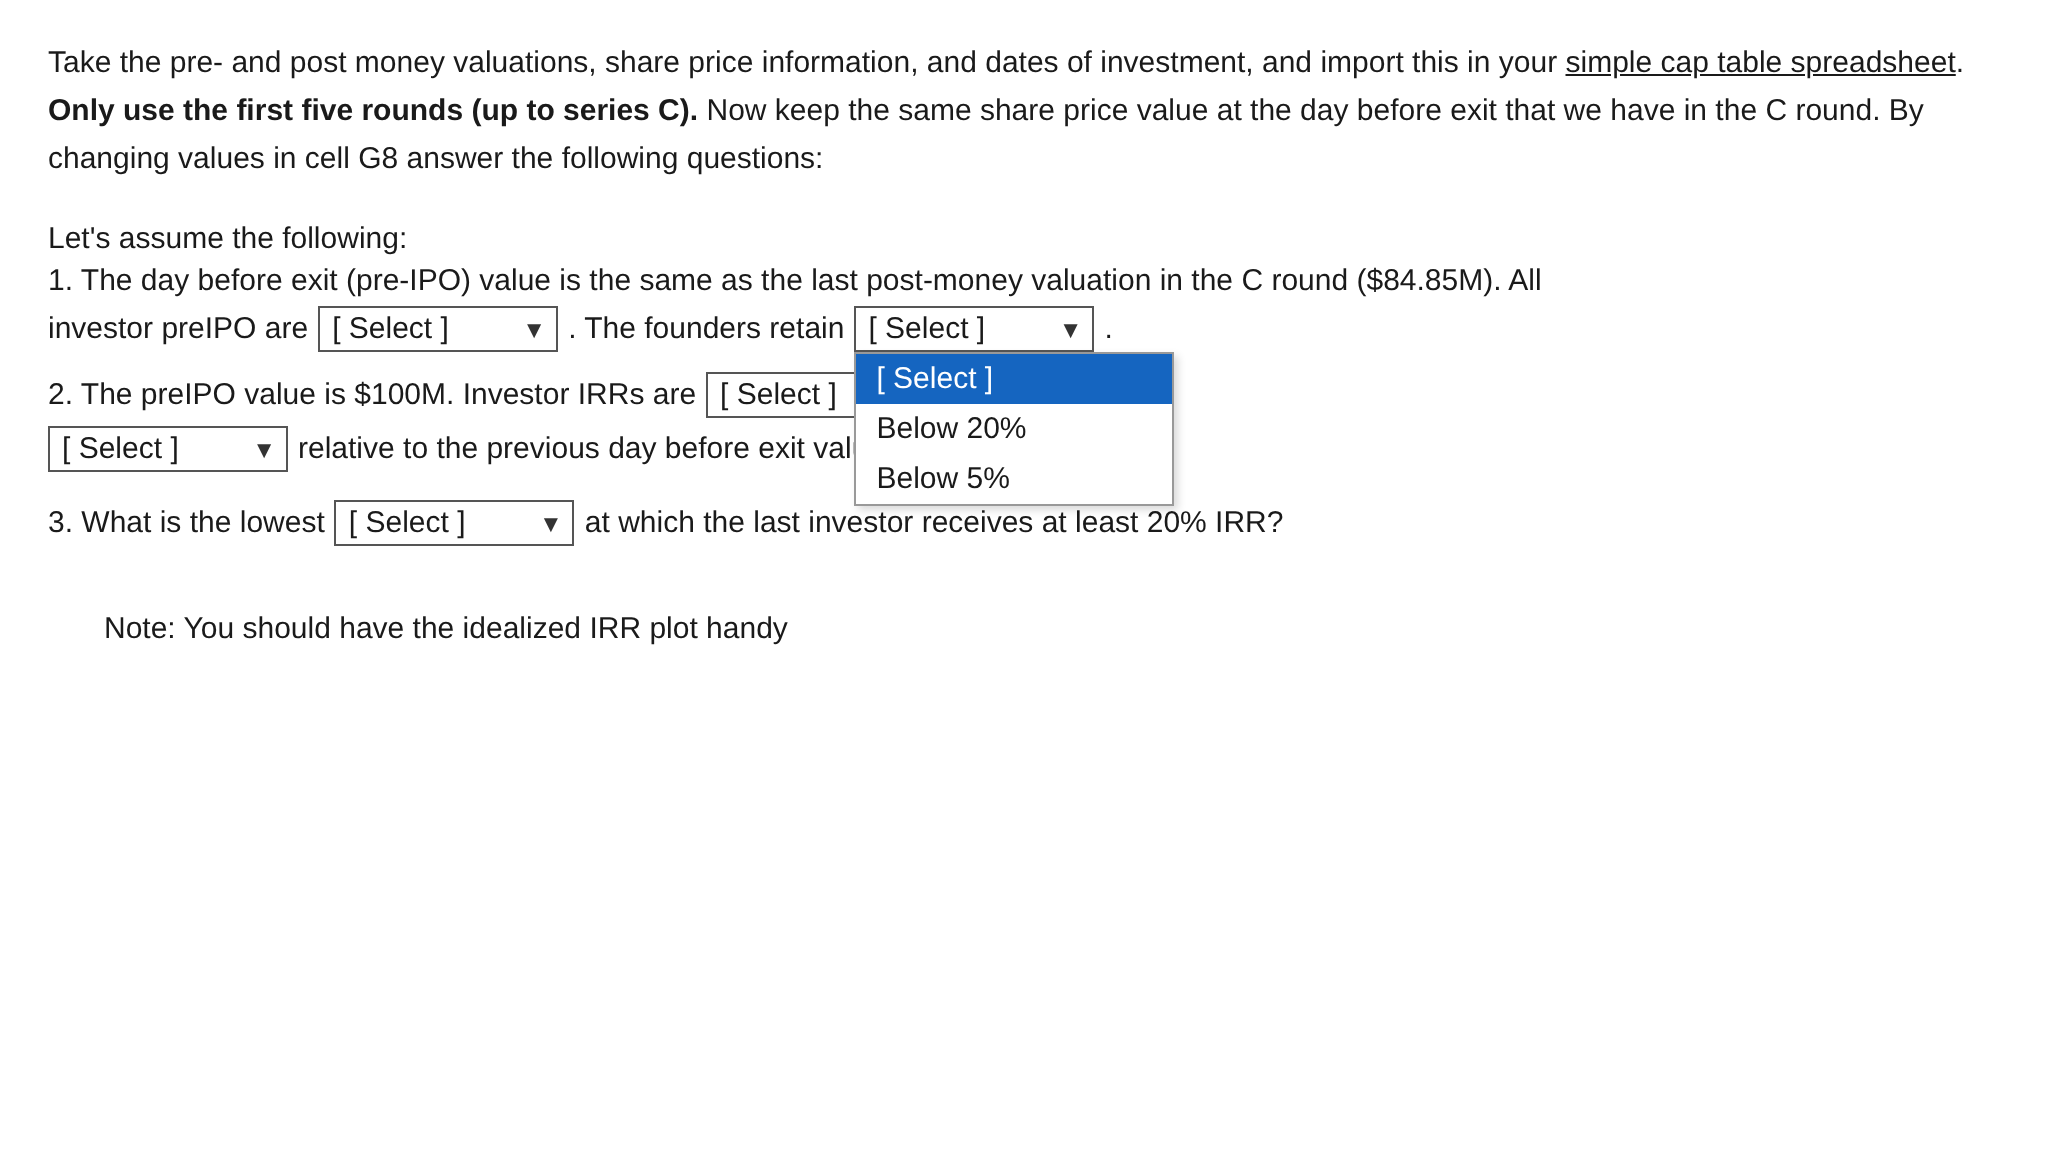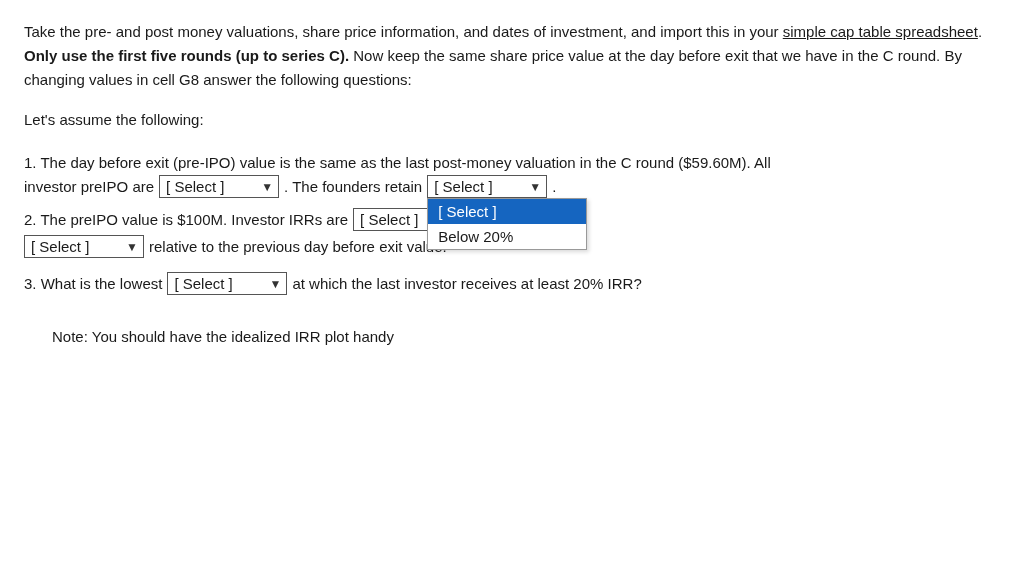--- a/index.html
+++ b/index.html
@@ -22,21 +22,21 @@
     .intro-text {
       line-height: 1.6;
       margin-bottom: 16px;
     }
 
     .intro-text a {
       color: #1a1a1a;
     }
 
     .assume-text {
-      margin-bottom: 22px;
+      margin-bottom: 0;
       line-height: 1.6;
     }
 
     .select-wrapper {
       position: relative;
       display: inline-flex;
       align-items: center;
     }
 
     select {
@@ -121,21 +121,21 @@
 <div class="intro-text">
   <span>Take the pre- and post money valuations, share price information, and dates of investment, and import this in your </span><a href="#">simple cap table spreadsheet</a><span>.  <strong>Only use the first five rounds (up to series C).</strong>  Now keep the same share price value at the day before exit that we have in the C round.  By changing values in cell G8 answer the following questions:</span>
 </div>
 
 <div class="assume-text">
   <span>Let's assume the following:</span>
 </div>
 
 <div class="q1-block">
   <div class="inline-row">
-    <span>1. The day before exit (pre-IPO) value is the same as the last post-money valuation in the C round ($59.60M).  All</span>
+    <span>1. The day before exit (pre-IPO) value is the same as the last post-money valuation in the C round ($84.85M).  All</span>
   </div>
   <div class="inline-row">
     <span>investor preIPO are</span>
     <div class="select-wrapper">
       <select>
         <option>[ Select ]</option>
         <option>Below 20%</option>
         <option>Above 20%</option>
         <option>Below 5%</option>
       </select>
@@ -147,20 +147,21 @@
         <option>[ Select ]</option>
         <option>Below 20%</option>
         <option>Above 20%</option>
         <option>Below 5%</option>
       </select>
       <span class="chevron">▼</span>
 
       <div class="dropdown-overlay">
         <div class="dropdown-item selected">[ Select ]</div>
         <div class="dropdown-item">Below 20%</div>
+        <div class="dropdown-item">Below 5%</div>
       </div>
     </div>
     <span>.</span>
   </div>
 </div>
 
 <div class="q2-block">
   <div class="inline-row">
     <span>2. The preIPO value is $100M.   Investor IRRs are</span>
     <div class="select-wrapper">

